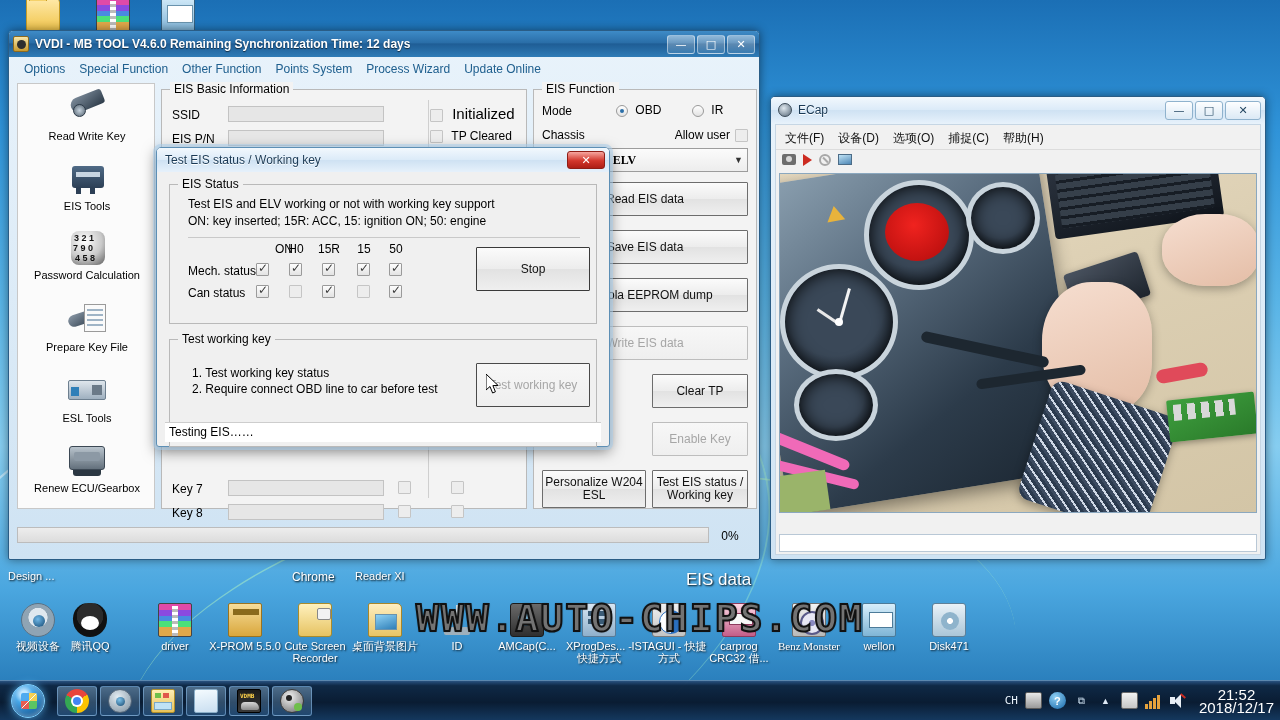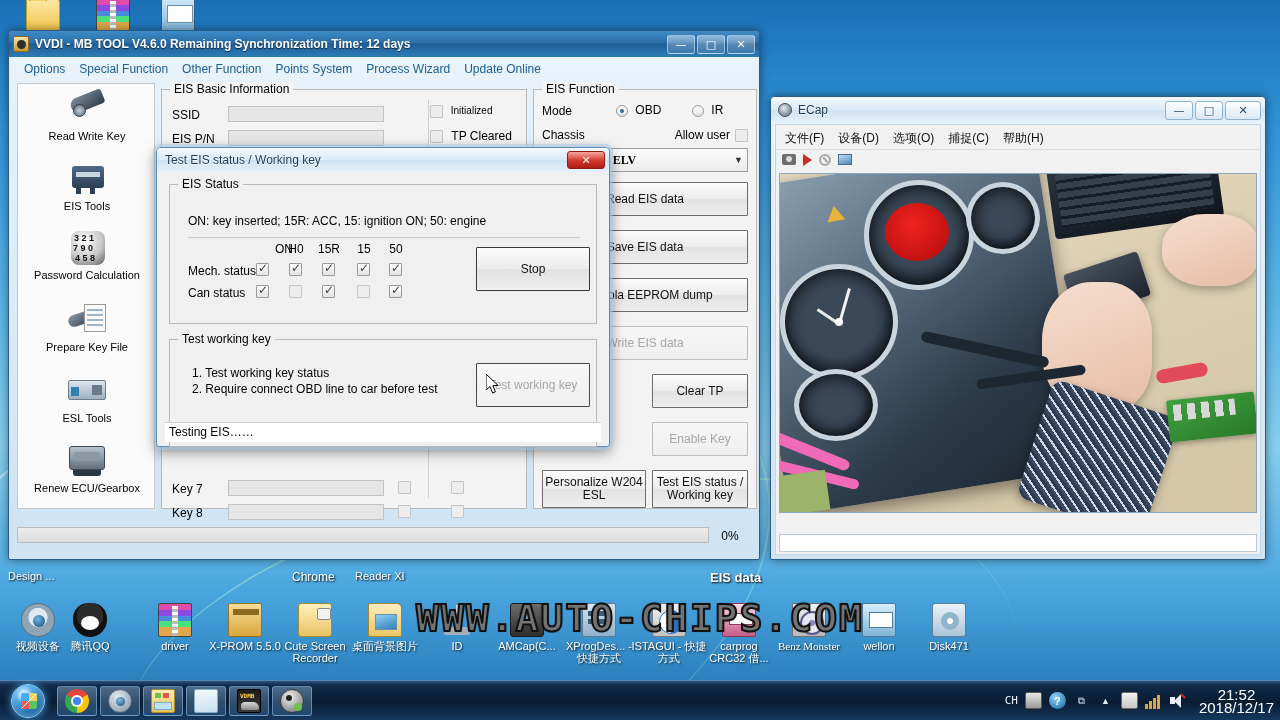--- a/index.html
+++ b/index.html
@@ -202,21 +202,21 @@
   <span class="lbl"></span>
 </div>
 <div class="dicon toprow" style="left:140px;top:-2px;">
   <div class="gfx ic-win"></div>
   <span class="lbl"></span>
 </div>
 
 <div style="position:absolute;left:8px;top:570px;color:#fff;font-size:11px;text-shadow:1px 1px 2px #000;">Design ...</div>
 <div style="position:absolute;left:292px;top:570px;color:#fff;font-size:12px;text-shadow:1px 1px 2px #000;">Chrome</div>
 <div style="position:absolute;left:355px;top:570px;color:#fff;font-size:11px;text-shadow:1px 1px 2px #000;">Reader XI</div>
-<div style="position:absolute;left:710px;top:570px;color:#fff;font-size:13px;text-shadow:1px 1px 2px #000;font-weight:bold;">EIS data</div>
+<div style="position:absolute;left:686px;top:570px;color:#fff;font-size:17px;text-shadow:1px 1px 2px #000;">EIS data</div>
 
 <div class="dicon" style="left:0px;top:603px;">
   <div class="gfx ic-cam"></div>
   <span class="lbl">视频设备</span>
 </div>
 <div class="dicon" style="left:52px;top:603px;">
   <div class="gfx ic-qq"></div>
   <span class="lbl">腾讯QQ</span>
 </div>
 <div class="dicon" style="left:137px;top:603px;">
@@ -355,21 +355,21 @@
 
     <div class="gbox" style="left:148px;top:6px;width:366px;bottom:46px;">
       <span class="leg">EIS Basic Information</span>
 
       <div style="position:absolute;left:10px;top:18px;width:60px;font-size:12px;">SSID</div>
       <div class="fld" style="left:66px;top:16px;position:absolute;width:156px;"></div>
 
       <div style="position:absolute;left:10px;top:42px;width:60px;font-size:12px;">EIS P/N</div>
       <div class="fld" style="left:66px;top:40px;position:absolute;width:156px;"></div>
 
-      <div style="position:absolute;left:268px;top:15px;font-size:10px;">
+      <div style="position:absolute;left:268px;top:15px;font-size:15px;">
         <span class="cbx dim"></span>
         <span style="margin-left:5px;">Initialized</span>
       </div>
       <div style="position:absolute;left:268px;top:39px;font-size:12px;">
         <span class="cbx dim"></span>
         <span style="margin-left:5px;">TP Cleared</span>
       </div>
 
       <div style="position:absolute;left:10px;top:392px;font-size:12px;">Key 7</div>
       <div class="fld" style="position:absolute;left:66px;top:390px;width:156px;"></div>
@@ -430,20 +430,21 @@
     <div class="winbtns">
       <div class="wb close light" style="width:38px;height:18px;">✕</div>
     </div>
   </div>
 
   <div style="position:absolute;left:4px;right:4px;top:26px;bottom:4px;background:#f0f0f0;">
 
     <div class="gbox" style="left:8px;top:10px;right:8px;height:140px;background:#f0f0f0;">
       <span class="leg" style="background:#f0f0f0;">EIS Status</span>
 
+      <div style="position:absolute;left:18px;top:12px;font-size:12px;line-height:15px;">Test EIS and ELV working or not with working key support</div>
       <div style="position:absolute;left:18px;top:29px;font-size:12px;line-height:15px;">ON: key inserted; 15R: ACC, 15: ignition ON; 50: engine</div>
 
       <div style="position:absolute;left:18px;right:16px;top:52px;height:1px;background:#c9c9c9;"></div>
 
       <div style="position:absolute;left:79px;top:57px;width:28px;text-align:center;font-size:12px;margin-left:21px;">ON</div>
       <div style="position:absolute;left:112px;top:57px;width:28px;text-align:center;font-size:12px;">H0</div>
       <div style="position:absolute;left:145px;top:57px;width:28px;text-align:center;font-size:12px;">15R</div>
       <div style="position:absolute;left:180px;top:57px;width:28px;text-align:center;font-size:12px;">15</div>
       <div style="position:absolute;left:212px;top:57px;width:28px;text-align:center;font-size:12px;">50</div>
 

